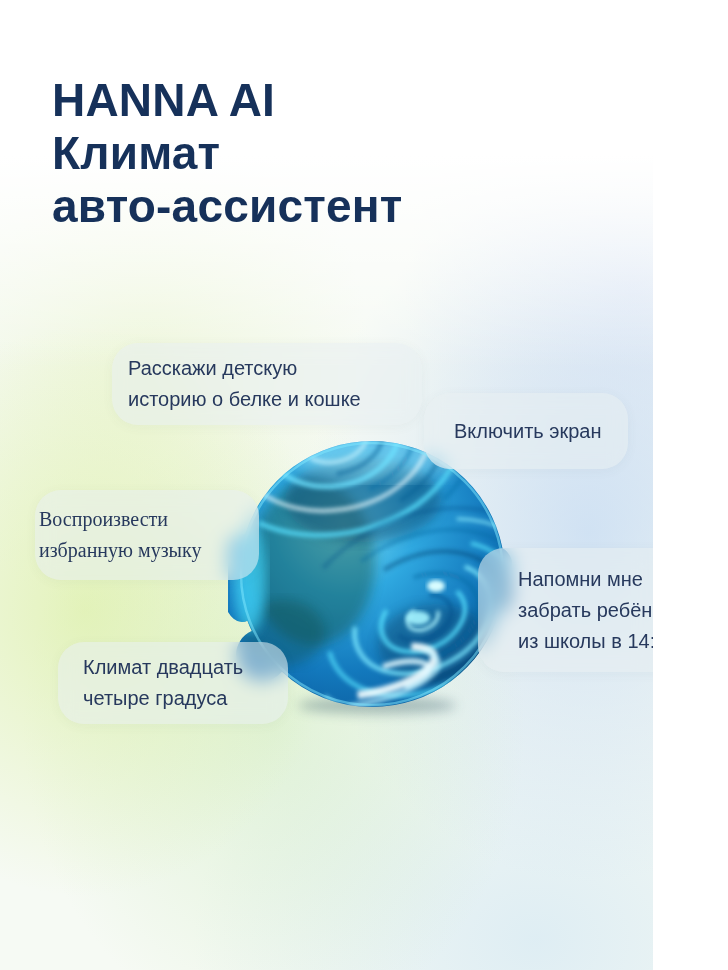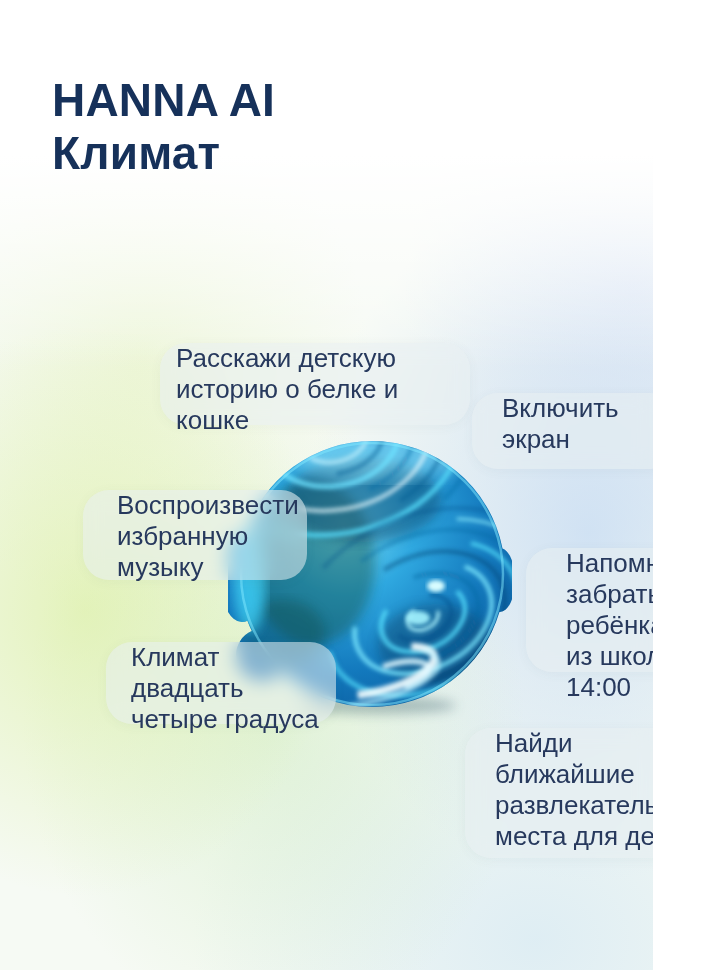--- a/index.html
+++ b/index.html
@@ -15,42 +15,43 @@
       radial-gradient(50% 38% at 97% 30%, rgba(214,224,246,0.6), rgba(214,224,246,0) 70%),
       radial-gradient(70% 38% at 82% 97%, rgba(203,227,243,0.55), rgba(203,227,243,0) 75%),
       #f6faf4;
   }
   .title{
     position:absolute; left:52px; top:74px;
     color:#16315a; font-weight:700; font-size:46px; line-height:53px;
     letter-spacing:0.2px; white-space:nowrap;
   }
   .bubble{
-    position:absolute; display:flex; 
+    position:absolute; display:flex; align-items:center;
     background:rgba(232,238,240,0.55);
     border-radius:26px;
     backdrop-filter:blur(9px); -webkit-backdrop-filter:blur(9px);
     box-shadow:0 2px 12px rgba(70,90,100,0.05);
-    color:#27395d; font-size:26px; line-height:31px;
-    white-space:pre-line; box-sizing:border-box;margin-left:48px;
+    color:#27395d; font-size:20px; line-height:31px;
+    white-space:pre-line; box-sizing:border-box;
   }
   .orb{position:absolute; left:228px; top:428px; width:284px; height:284px;}
   .orb-shadow{
     position:absolute; left:298px; top:697px; width:158px; height:17px;
     background:rgba(18,58,78,0.30); border-radius:50%; filter:blur(6px);
   }
 </style>
 </head>
 <body>
 
 <div class="stage">
 
   <div class="title">
     <div>HANNA AI</div>
     <div>Климат</div>
+    <div>авто-ассистент</div>
   </div>
 
   <div class="orb-shadow"></div>
 
   <svg class="orb" viewBox="0 0 284 284" xmlns="http://www.w3.org/2000/svg">
     <defs>
       <radialGradient id="base" cx="42%" cy="36%" r="78%">
         <stop offset="0%" stop-color="#7adef5"></stop>
         <stop offset="28%" stop-color="#2fa8e0"></stop>
         <stop offset="58%" stop-color="#1379bd"></stop>
@@ -123,36 +124,31 @@
 
   <div class="bubble" style="left:112px; top:343px; width:310px; height:82px; padding-left:16px;">
     <span>Расскажи детскую
 историю о белке и кошке</span>
   </div>
 
   <div class="bubble" style="left:424px; top:393px; width:204px; height:76px; padding-left:30px;">
     <span>Включить экран</span>
   </div>
 
-  <div class="bubble" style="left:35px; top:490px; width:224px; height:90px; padding-left:34px;">
+  <div class="bubble" style="left:35px; top:490px; width:224px; height:90px; padding-left:4px;font-family:Liberation Serif, serif;">
     <span>Воспроизвести
 избранную музыку</span>
   </div>
 
   <div class="bubble" style="left:478px; top:548px; width:221px; height:124px; padding-left:40px;">
     <span>Напомни мне
 забрать ребёнка
 из школы в 14:00</span>
   </div>
 
   <div class="bubble" style="left:58px; top:642px; width:230px; height:82px; padding-left:25px;">
     <span>Климат двадцать
 четыре градуса</span>
   </div>
 
 
-  <div class="bubble" style="left:417px; top:728px; width:250px; height:130px; padding-left:30px;">
-    <span>Найди ближайшие
-развлекательные
-места для детей</span>
-  </div>
 
 </div>
 
 </body></html>

